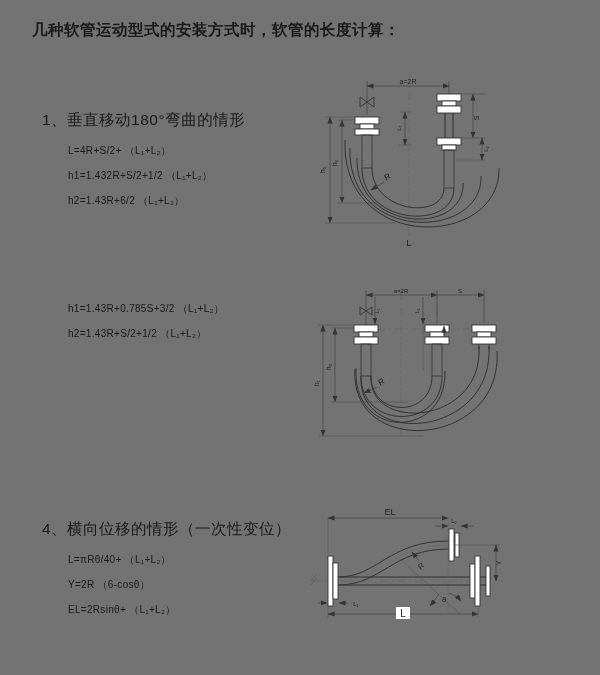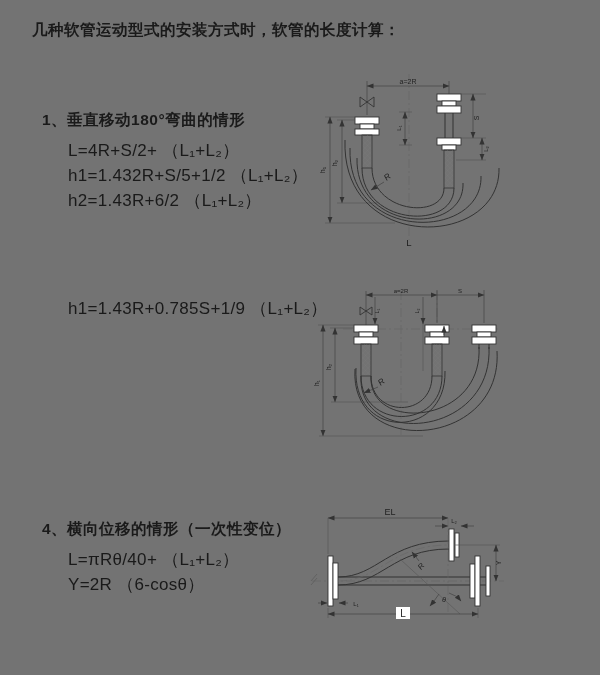--- a/index.html
+++ b/index.html
@@ -1,21 +1,21 @@
 <!DOCTYPE html>
 <html><head>
 <meta charset="utf-8">
 <style>
   html,body{margin:0;padding:0;background:#e8e8e8;}
   #page{position:relative;width:600px;height:675px;background:#737373;overflow:hidden;
         font-family:"Liberation Sans","DejaVu Sans",sans-serif;color:#1a1a1a;}
   #page-title{position:absolute;left:32px;top:20px;font-size:15.5px;font-weight:700;letter-spacing:.5px;}
   .section{position:absolute;left:42px;width:300px;}
-  .heading{font-size:15.5px;font-weight:700;letter-spacing:.5px;padding-top:6px;height:28px;}
-  .formula{font-size:17px;padding-left:26px;height:25px;display:flex;align-items:center;letter-spacing:.3px;}
+  .heading{font-size:15.5px;font-weight:400;letter-spacing:.5px;padding-top:6px;height:28px;}
+  .formula{font-size:10px;padding-left:26px;height:25px;display:flex;align-items:center;letter-spacing:.3px;}
   .dsvg{position:absolute;}
   
   .hose{stroke:#333;stroke-width:1;fill:none;}
   .dim{stroke:#444;stroke-width:.7;fill:none;}
   .thin{stroke:#555;stroke-width:.6;fill:none;}
   .cl{stroke:#666;stroke-width:.6;fill:none;stroke-dasharray:9 3 2 3;}
   .flg{fill:#fff;stroke:#333;stroke-width:.9;}
   .braid{fill:url(#braidpat);stroke:#333;stroke-width:.8;}
   .lbl{fill:#222;font-family:"Liberation Sans","DejaVu Sans",sans-serif;}
 </style>
@@ -33,32 +33,34 @@
         <path d="M0 0.4 L6.8 3 L0 5.6 Z" fill="#333"></path>
       </marker>
     </defs>
   </svg>
 
   <div id="page-title">几种软管运动型式的安装方式时，软管的长度计算：</div>
 
   <div class="section" style="top:104px">
     <div class="heading">1、垂直移动180°弯曲的情形</div>
     <div class="formula">L=4R+S/2+ （L₁+L₂）</div>
-    <div class="formula">h1=1.432R+S/5+1/2 （L₁+L₂）</div>
+    <div class="formula">h1=1.432R+S/2+1/2 （L₁+L₂）</div>
     <div class="formula">h2=1.43R+6/2 （L₁+L₂）</div>
   </div>
 
   <div class="section" style="top:296px">
-    <div class="formula">h1=1.43R+0.785S+1/9 （L₁+L₂）</div>
+    <div class="formula">h1=1.43R+0.785S+3/2 （L₁+L₂）</div>
+    <div class="formula">h2=1.43R+S/2+1/2 （L₁+L₂）</div>
   </div>
 
   <div class="section" style="top:513px">
     <div class="heading">4、横向位移的情形（一次性变位）</div>
     <div class="formula">L=πRθ/40+ （L₁+L₂）</div>
     <div class="formula">Y=2R （6-cosθ）</div>
+    <div class="formula">EL=2Rsinθ+ （L₁+L₂）</div>
   </div>
 
   <svg class="dsvg" style="left:315px;top:68px" width="285" height="185" viewBox="0 0 285 185">
 
     <line class="cl" x1="94" y1="6" x2="94" y2="172"></line>
 
     <line class="dim" x1="52" y1="18" x2="134" y2="18" marker-start="url(#arr)" marker-end="url(#arr)"></line>
     <line class="dim" x1="134" y1="13" x2="134" y2="26"></line>
     <text class="lbl" x="93" y="15.5" font-size="7" text-anchor="middle">a=2R</text>
 

